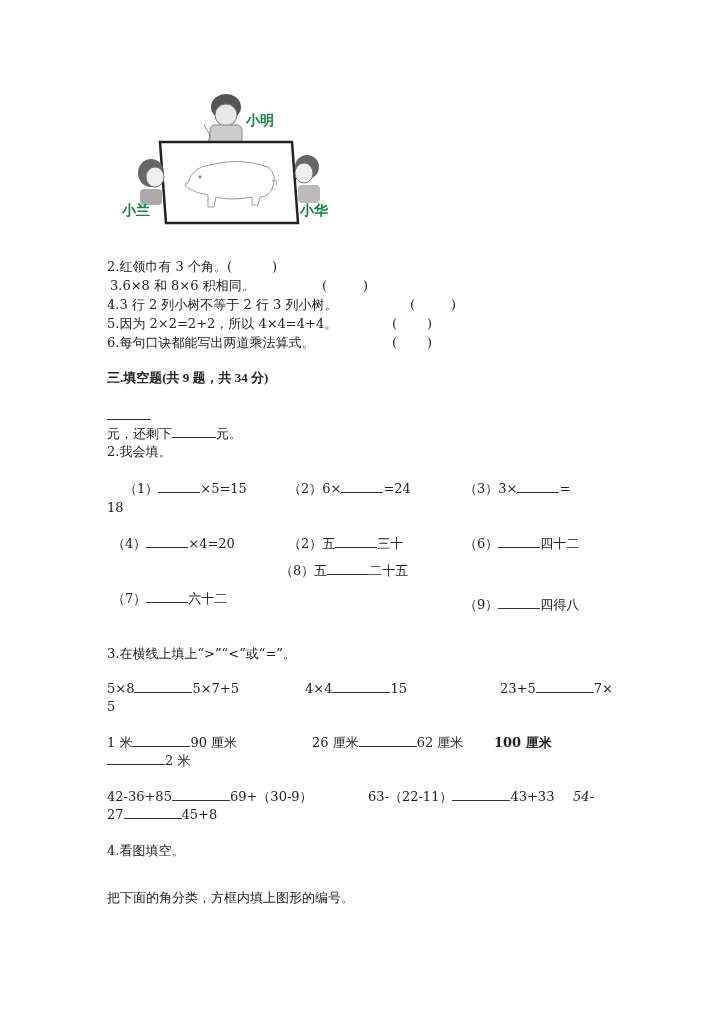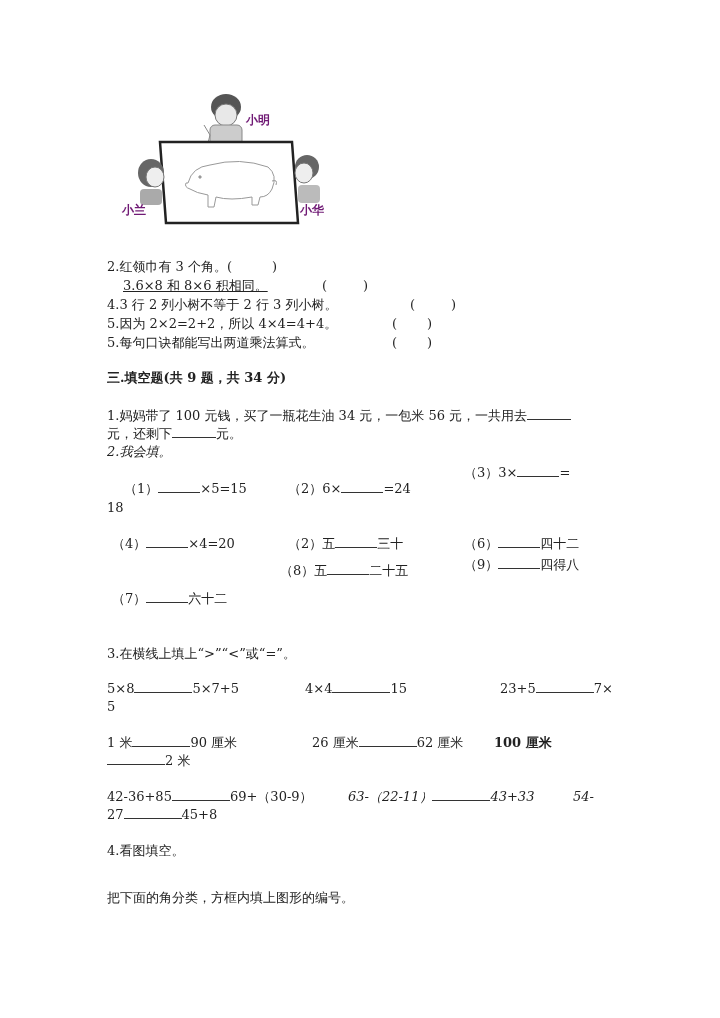--- a/index.html
+++ b/index.html
@@ -3,24 +3,24 @@
 <meta charset="utf-8">
 <style>
   html, body { margin: 0; padding: 0; background: #ffffff; }
   body {
     width: 720px; height: 1018px; position: relative; overflow: hidden;
     font-family: "DejaVu Serif", "Liberation Serif", serif;
     color: #222222;
   }
   .abs { position: absolute; white-space: nowrap; }
   .t { font-size: 13px; line-height: 18px; }
-  .bold { font-weight: bold; }
+  .bold { font-weight: bold; font-family: Liberation Serif, serif; }
   .blank { display: inline-block; border-bottom: 1px solid #333; height: 12px; vertical-align: baseline; }
   .figure { position: absolute; left: 100px; top: 85px; width: 260px; height: 150px; }
-  .label-name { font-family: "DejaVu Sans", "Liberation Sans", sans-serif; font-size: 12px; font-weight: bold; color: #701a75; position: absolute; }
+  .label-name { font-family: "DejaVu Sans", "Liberation Sans", sans-serif; font-size: 14px; font-weight: bold; color: #15803d; position: absolute; }
 </style>
 </head>
 <body>
 
 <div class="figure">
   <svg width="260" height="150" viewBox="0 0 260 150">
 
     <g>
       <ellipse cx="126" cy="22" rx="15" ry="13" fill="#555"></ellipse>
       <ellipse cx="126" cy="30" rx="11" ry="11" fill="#e8e8e8" stroke="#777" stroke-width="1"></ellipse>
@@ -49,83 +49,83 @@
     </g>
   </svg>
   <span class="label-name" style="left:146px; top:27px;">小明</span>
   <span class="label-name" style="left:22px; top:117px;">小兰</span>
   <span class="label-name" style="left:200px; top:117px;">小华</span>
 </div>
 
 <div class="abs t" style="left:107px; top:258px;">
   <span>2.红领巾有 3 个角。(</span><span style="display:inline-block;width:40px;"></span><span>)</span>
 </div>
-<div class="abs t" style="left:123px; top:277px;text-decoration:underline;">
+<div class="abs t" style="left:110px; top:277px;">
   <span>3.6×8 和 8×6 积相同。</span>
 </div>
 <div class="abs t" style="left:322px; top:277px;">
   <span>(</span><span style="display:inline-block;width:36px;"></span><span>)</span>
 </div>
 <div class="abs t" style="left:107px; top:296px;">
   <span>4.3 行 2 列小树不等于 2 行 3 列小树。</span>
 </div>
 <div class="abs t" style="left:410px; top:296px;">
   <span>(</span><span style="display:inline-block;width:36px;"></span><span>)</span>
 </div>
 <div class="abs t" style="left:107px; top:315px;text-align:right;">
   <span>5.因为 2×2=2+2，所以 4×4=4+4。</span>
 </div>
 <div class="abs t" style="left:392px; top:315px;">
   <span>(</span><span style="display:inline-block;width:30px;"></span><span>)</span>
 </div>
 <div class="abs t" style="left:107px; top:334px;">
-  <span>5.每句口诀都能写出两道乘法算式。</span>
+  <span>6.每句口诀都能写出两道乘法算式。</span>
 </div>
 <div class="abs t" style="left:392px; top:334px;">
   <span>(</span><span style="display:inline-block;width:30px;"></span><span>)</span>
 </div>
 
 <div class="abs t bold" style="left:107px; top:369px;">三.填空题(共 9 题，共 34 分)</div>
 
 <div class="abs t" style="left:107px; top:407px;">
-  <span>1.妈妈带了 100 元钱，买了一瓶花生油 34 元，一包米 56 元，一共用去</span><span class="blank" style="width:44px;"></span>
+  <span class="blank" style="width:44px;"></span>
 </div>
 <div class="abs t" style="left:107px; top:425px;">
   <span>元，还剩下</span><span class="blank" style="width:44px;"></span><span>元。</span>
 </div>
-<div class="abs t" style="left:107px; top:443px;font-style:italic;">2.我会填。</div>
+<div class="abs t" style="left:107px; top:443px;">2.我会填。</div>
 
 <div class="abs t" style="left:112px; top:480px;margin-left:12px;">
   <span>（1）</span><span class="blank" style="width:42px;"></span><span>×5=15</span>
 </div>
 <div class="abs t" style="left:288px; top:480px;">
   <span>（2）6×</span><span class="blank" style="width:42px;"></span><span>=24</span>
 </div>
-<div class="abs t" style="left:464px; top:464px;">
+<div class="abs t" style="left:464px; top:480px;">
   <span>（3）3×</span><span class="blank" style="width:42px;"></span><span>=</span>
 </div>
 <div class="abs t" style="left:107px; top:499px;">18</div>
 
 <div class="abs t" style="left:112px; top:535px;">
   <span>（4）</span><span class="blank" style="width:42px;"></span><span>×4=20</span>
 </div>
 <div class="abs t" style="left:288px; top:535px;">
   <span>（2）五</span><span class="blank" style="width:42px;"></span><span>三十</span>
 </div>
 <div class="abs t" style="left:464px; top:535px;">
   <span>（6）</span><span class="blank" style="width:42px;"></span><span>四十二</span>
 </div>
 
 <div class="abs t" style="left:112px; top:590px;">
   <span>（7）</span><span class="blank" style="width:42px;"></span><span>六十二</span>
 </div>
 <div class="abs t" style="left:280px; top:562px;">
   <span>（8）五</span><span class="blank" style="width:42px;"></span><span>二十五</span>
 </div>
-<div class="abs t" style="left:464px; top:556px;">
+<div class="abs t" style="left:464px; top:596px;">
   <span>（9）</span><span class="blank" style="width:42px;"></span><span>四得八</span>
 </div>
 
 <div class="abs t" style="left:107px; top:645px;">3.在横线上填上“&gt;”“&lt;”或“=”。</div>
 
 <div class="abs t" style="left:107px; top:680px;text-align:right;">
   <span>5×8</span><span class="blank" style="width:58px;"></span><span>5×7+5</span>
 </div>
 <div class="abs t" style="left:305px; top:680px;">
   <span>4×4</span><span class="blank" style="width:58px;"></span><span>15</span>
@@ -142,21 +142,21 @@
   <span>26 厘米</span><span class="blank" style="width:58px;"></span><span>62 厘米</span>
 </div>
 <div class="abs t" style="left:494px; top:734px;font-weight:bold;">100 厘米</div>
 <div class="abs t" style="left:107px; top:752px;">
   <span class="blank" style="width:58px;"></span><span>2 米</span>
 </div>
 
 <div class="abs t" style="left:107px; top:788px;">
   <span>42-36+85</span><span class="blank" style="width:58px;"></span><span>69+（30-9）</span>
 </div>
-<div class="abs t" style="left:348px; top:788px;font-style:italic;">
+<div class="abs t" style="left:368px; top:788px;">
   <span>63-（22-11）</span><span class="blank" style="width:58px;"></span><span>43+33</span>
 </div>
 <div class="abs t" style="left:573px; top:788px;font-style:italic;">54-</div>
 <div class="abs t" style="left:107px; top:806px;">
   <span>27</span><span class="blank" style="width:58px;"></span><span>45+8</span>
 </div>
 
 <div class="abs t" style="left:107px; top:842px;text-align:center;">4.看图填空。</div>
 <div class="abs t" style="left:107px; top:889px;">把下面的角分类，方框内填上图形的编号。</div>
 

